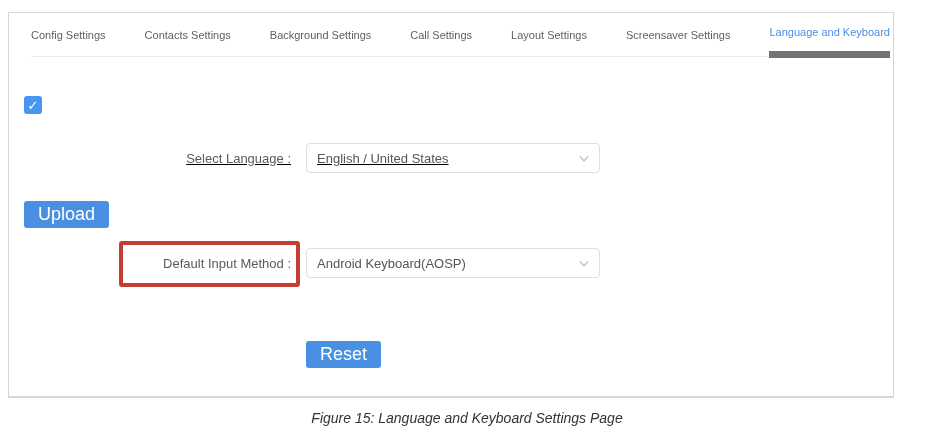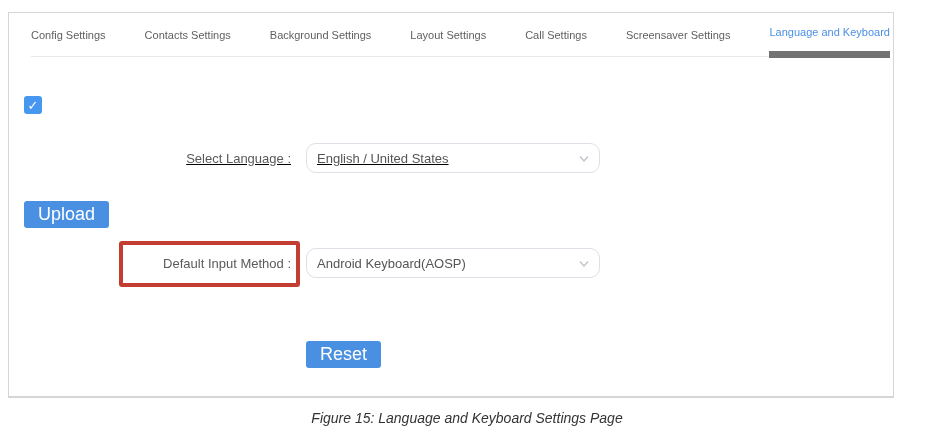--- a/index.html
+++ b/index.html
@@ -66,21 +66,21 @@
     width: 18px; height: 18px;
     background: #4797f0;
     border-radius: 3px;
     display: flex; align-items: center; justify-content: center;
     color: #ffffff; font-size: 13px; line-height: 1;
     cursor: pointer;
   }
   .select {
     width: 294px; height: 30px;
     border: 1px solid #dcdfe6;
-    border-radius: 10px;
+    border-radius: 4px;
     background: #ffffff;
     display: flex; align-items: center;
     padding: 0 26px 0 10px;
     font-size: 13px; color: #555555;
     position: relative;
     cursor: pointer;
   }
   .select .chev {
     position: absolute; right: 9px; top: 9px;
     width: 12px; height: 12px;
@@ -116,22 +116,22 @@
 </style>
 </head>
 <body>
 
 <div class="panel">
 
   <div class="tabbar">
     <div class="tab">Config Settings</div>
     <div class="tab">Contacts Settings</div>
     <div class="tab">Background Settings</div>
+    <div class="tab">Call Settings</div>
     <div class="tab">Layout Settings</div>
-    <div class="tab">Call Settings</div>
     <div class="tab">Screensaver Settings</div>
     <div class="tab active">Language and Keyboard</div>
   </div>
 
   <div class="row row-1">
     <div class="ctrl">
       <div class="checkbox">
         <span>✓</span>
       </div>
     </div>

